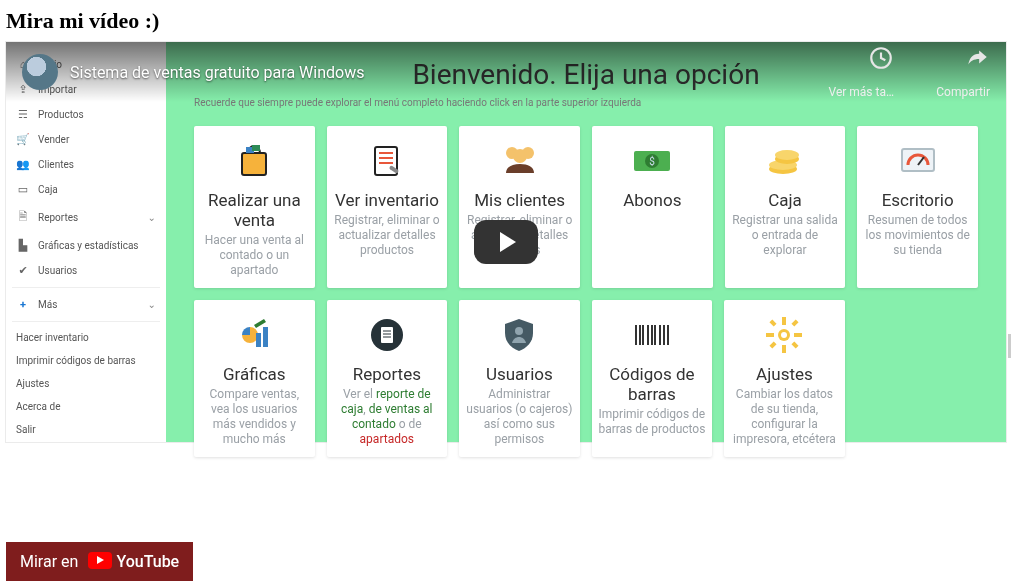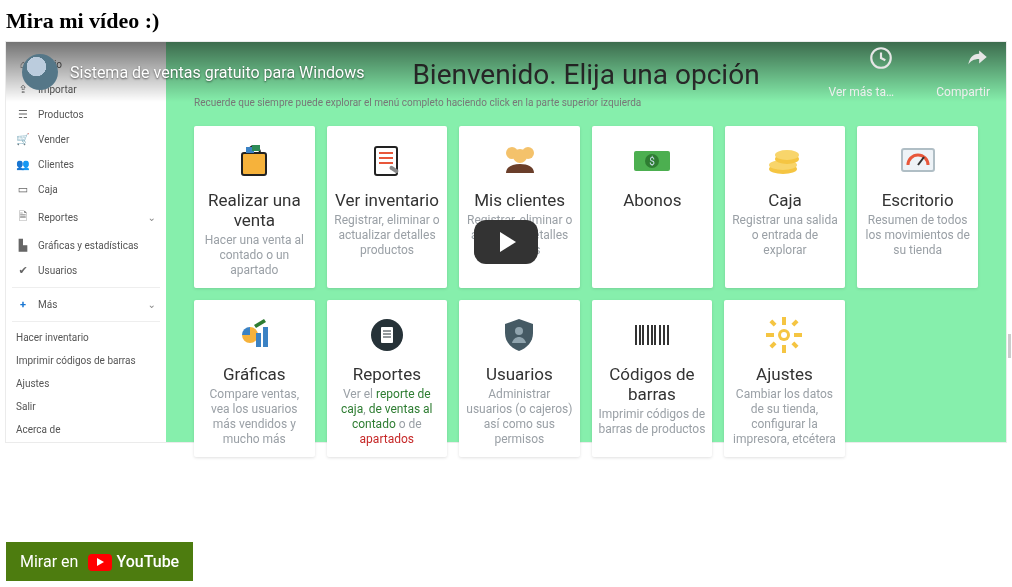--- a/index.html
+++ b/index.html
@@ -141,29 +141,29 @@
     border-left: 16px solid #fff;
     border-top: 10px solid transparent;
     border-bottom: 10px solid transparent;
     margin-left: 4px;
   }
   
   .yt-watch {
     position: absolute;
     left: 6px;
     bottom: 6px;
-    background: #4d7c0f;
+    background: #7f1d1d;
     color: #fff;
     font-size: 16px;
     padding: 10px 14px;
     display: flex; align-items: center; gap: 10px;
     cursor: pointer;
   }
   .yt-logo {
-    display: inline-flex; align-items: flex-end; gap: 4px;
+    display: inline-flex; align-items: flex-start; gap: 4px;
     font-weight: 500;
   }
   .yt-logo .box {
     width: 24px; height: 17px; background: #ff0000;
     border-radius: 4px;
     position: relative;
   }
   .yt-logo .box::after{
     content:"";
     position:absolute; left:9px; top:4px;
@@ -226,22 +226,22 @@
     <div class="app-side-divider"></div>
     <div class="app-side-item mas">
         <span class="ic">+</span>
         <span>Más</span>
         <span class="app-side-chev">⌄</span>
       </div>
     <div class="app-side-divider"></div>
     <div class="app-side-sub">Hacer inventario</div>
     <div class="app-side-sub">Imprimir códigos de barras</div>
     <div class="app-side-sub">Ajustes</div>
+    <div class="app-side-sub">Acerca de</div>
     <div class="app-side-sub">Salir</div>
-    <div class="app-side-sub">Acerca de</div>
   </div>
 
   <div class="app-main">
     <div class="app-hello">Bienvenido. Elija una opción</div>
     <div class="app-hello-sub">Recuerde que siempre puede explorar el menú completo haciendo click en la parte superior izquierda</div>
 
     <div class="cards">
       <div class="card">
         <div class="card-icon">
             <svg width="40" height="40" viewBox="0 0 40 40">

